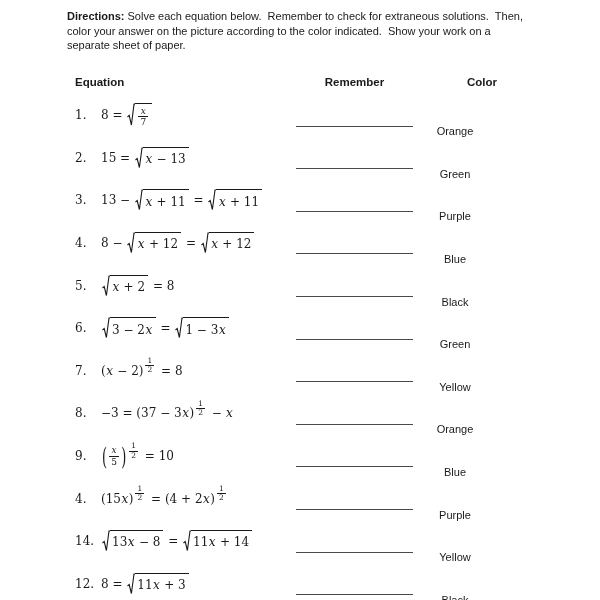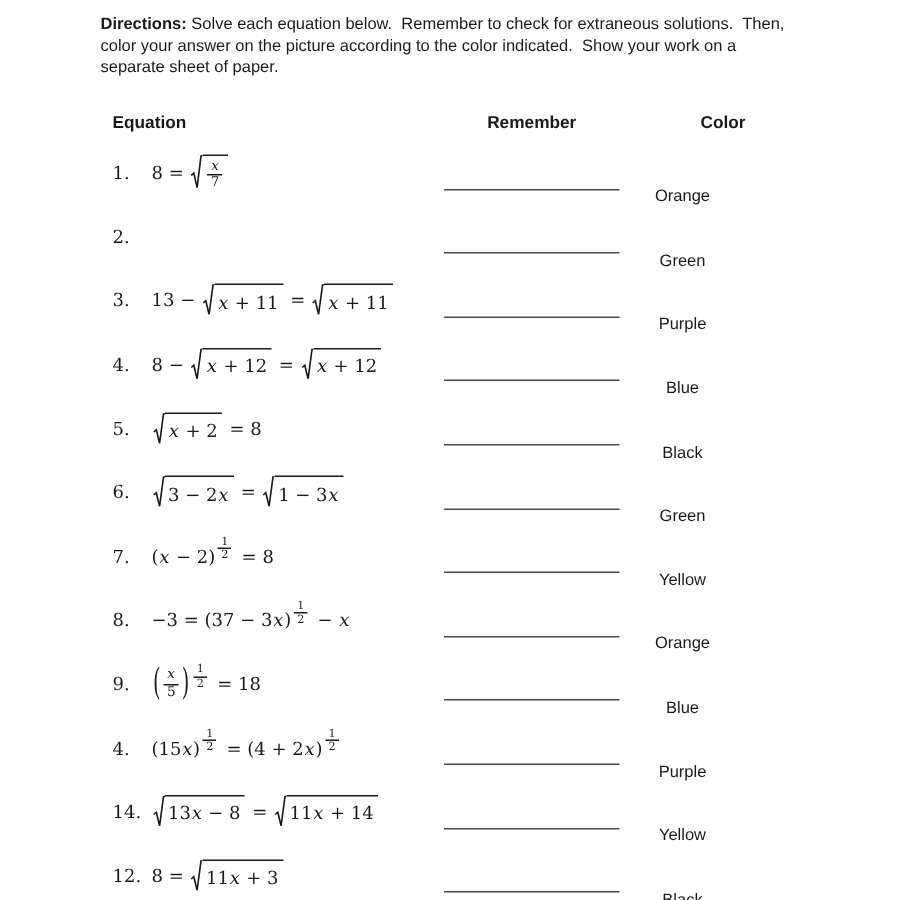--- a/index.html
+++ b/index.html
@@ -73,20 +73,33 @@
                 <span class="fd">7</span>
               </span>
             </span>
           </span>
         </span>
         <span class="sol"></span>
         <span class="colorlbl">Orange</span>
       </div>
       <div class="row">
         <span class="num">2.</span>
+        <span class="eq">
+          <span class="mt">15 = </span>
+          <span class="sqrt">
+            <span class="rs">
+              <svg viewBox="0 0 8 22" preserveAspectRatio="none">
+                <polyline points="0.5,13 2.2,11.5 4.4,20.5 7,1 8,1"></polyline>
+              </svg>
+            </span>
+            <span class="rad">
+              <span class="mt"><i class="v">x</i> − 13</span>
+            </span>
+          </span>
+        </span>
         <span class="sol"></span>
         <span class="colorlbl">Green</span>
       </div>
       <div class="row">
         <span class="num">3.</span>
         <span class="eq">
           <span class="mt">13 − </span>
           <span class="sqrt">
             <span class="rs">
               <svg viewBox="0 0 8 22" preserveAspectRatio="none">
@@ -231,21 +244,21 @@
             </span>
             <span class="pc">)</span>
           </span>
           <span class="sup">
             <span class="frac">
               <span class="fn">1</span>
               <span class="fb"></span>
               <span class="fd">2</span>
             </span>
           </span>
-          <span class="mt"> = 18</span>
+          <span class="mt"> = 10</span>
         </span>
         <span class="sol"></span>
         <span class="colorlbl">Blue</span>
       </div>
       <div class="row">
         <span class="num">4.</span>
         <span class="eq">
           <span class="mt">(15<i class="v">x</i>)</span>
           <span class="sup">
             <span class="frac">

